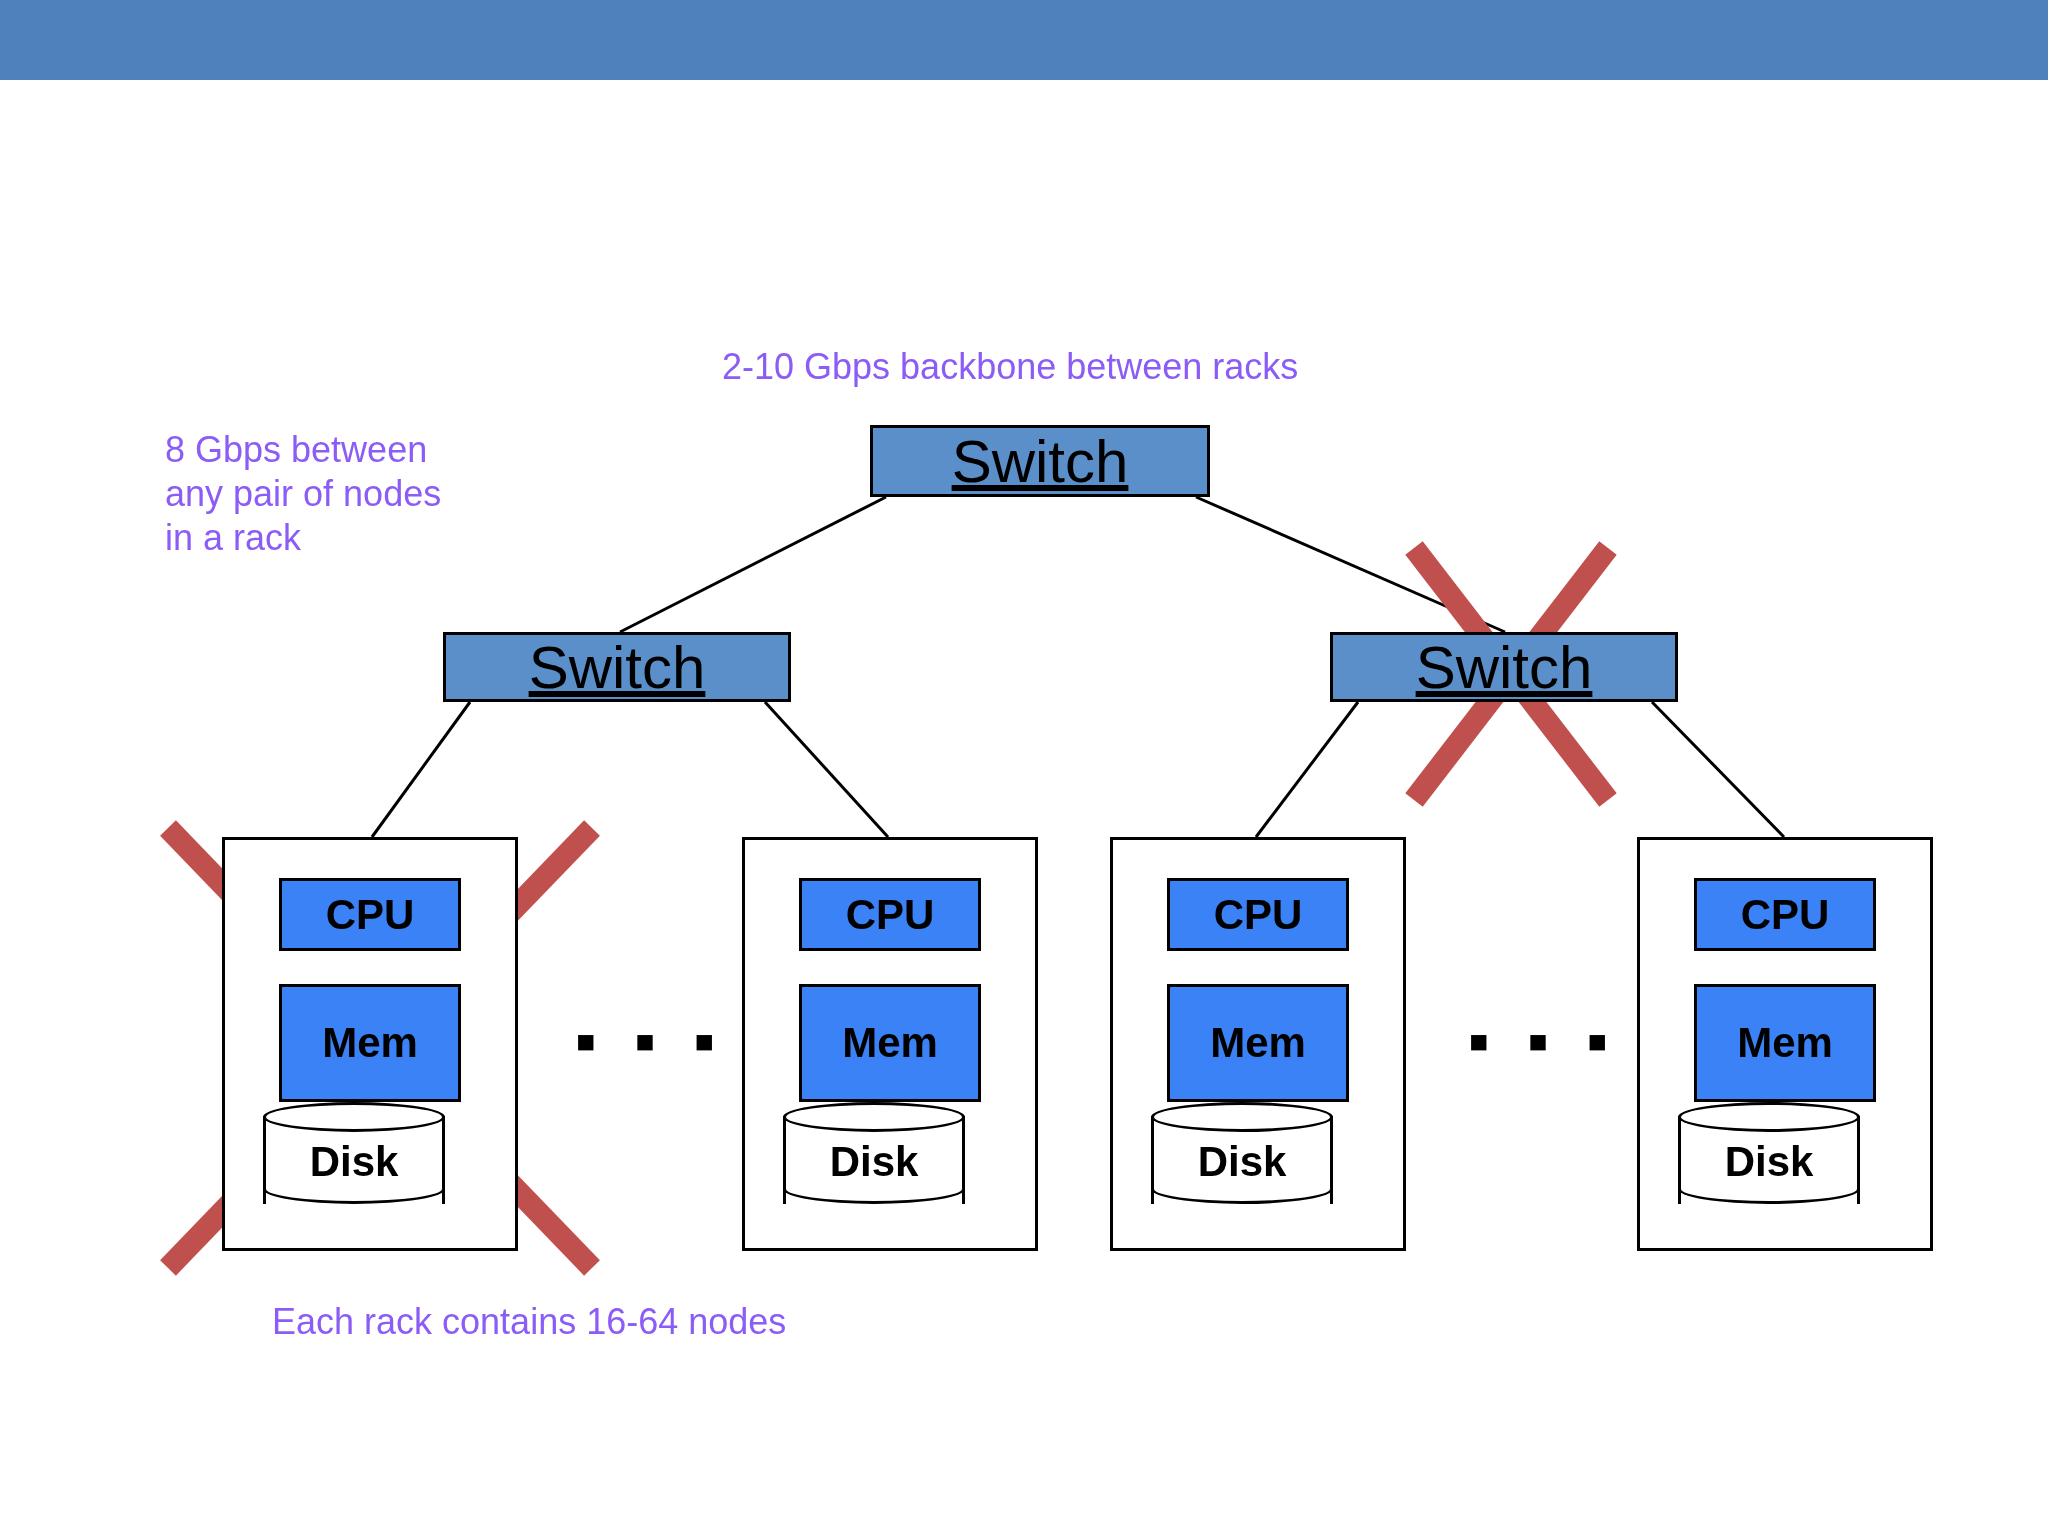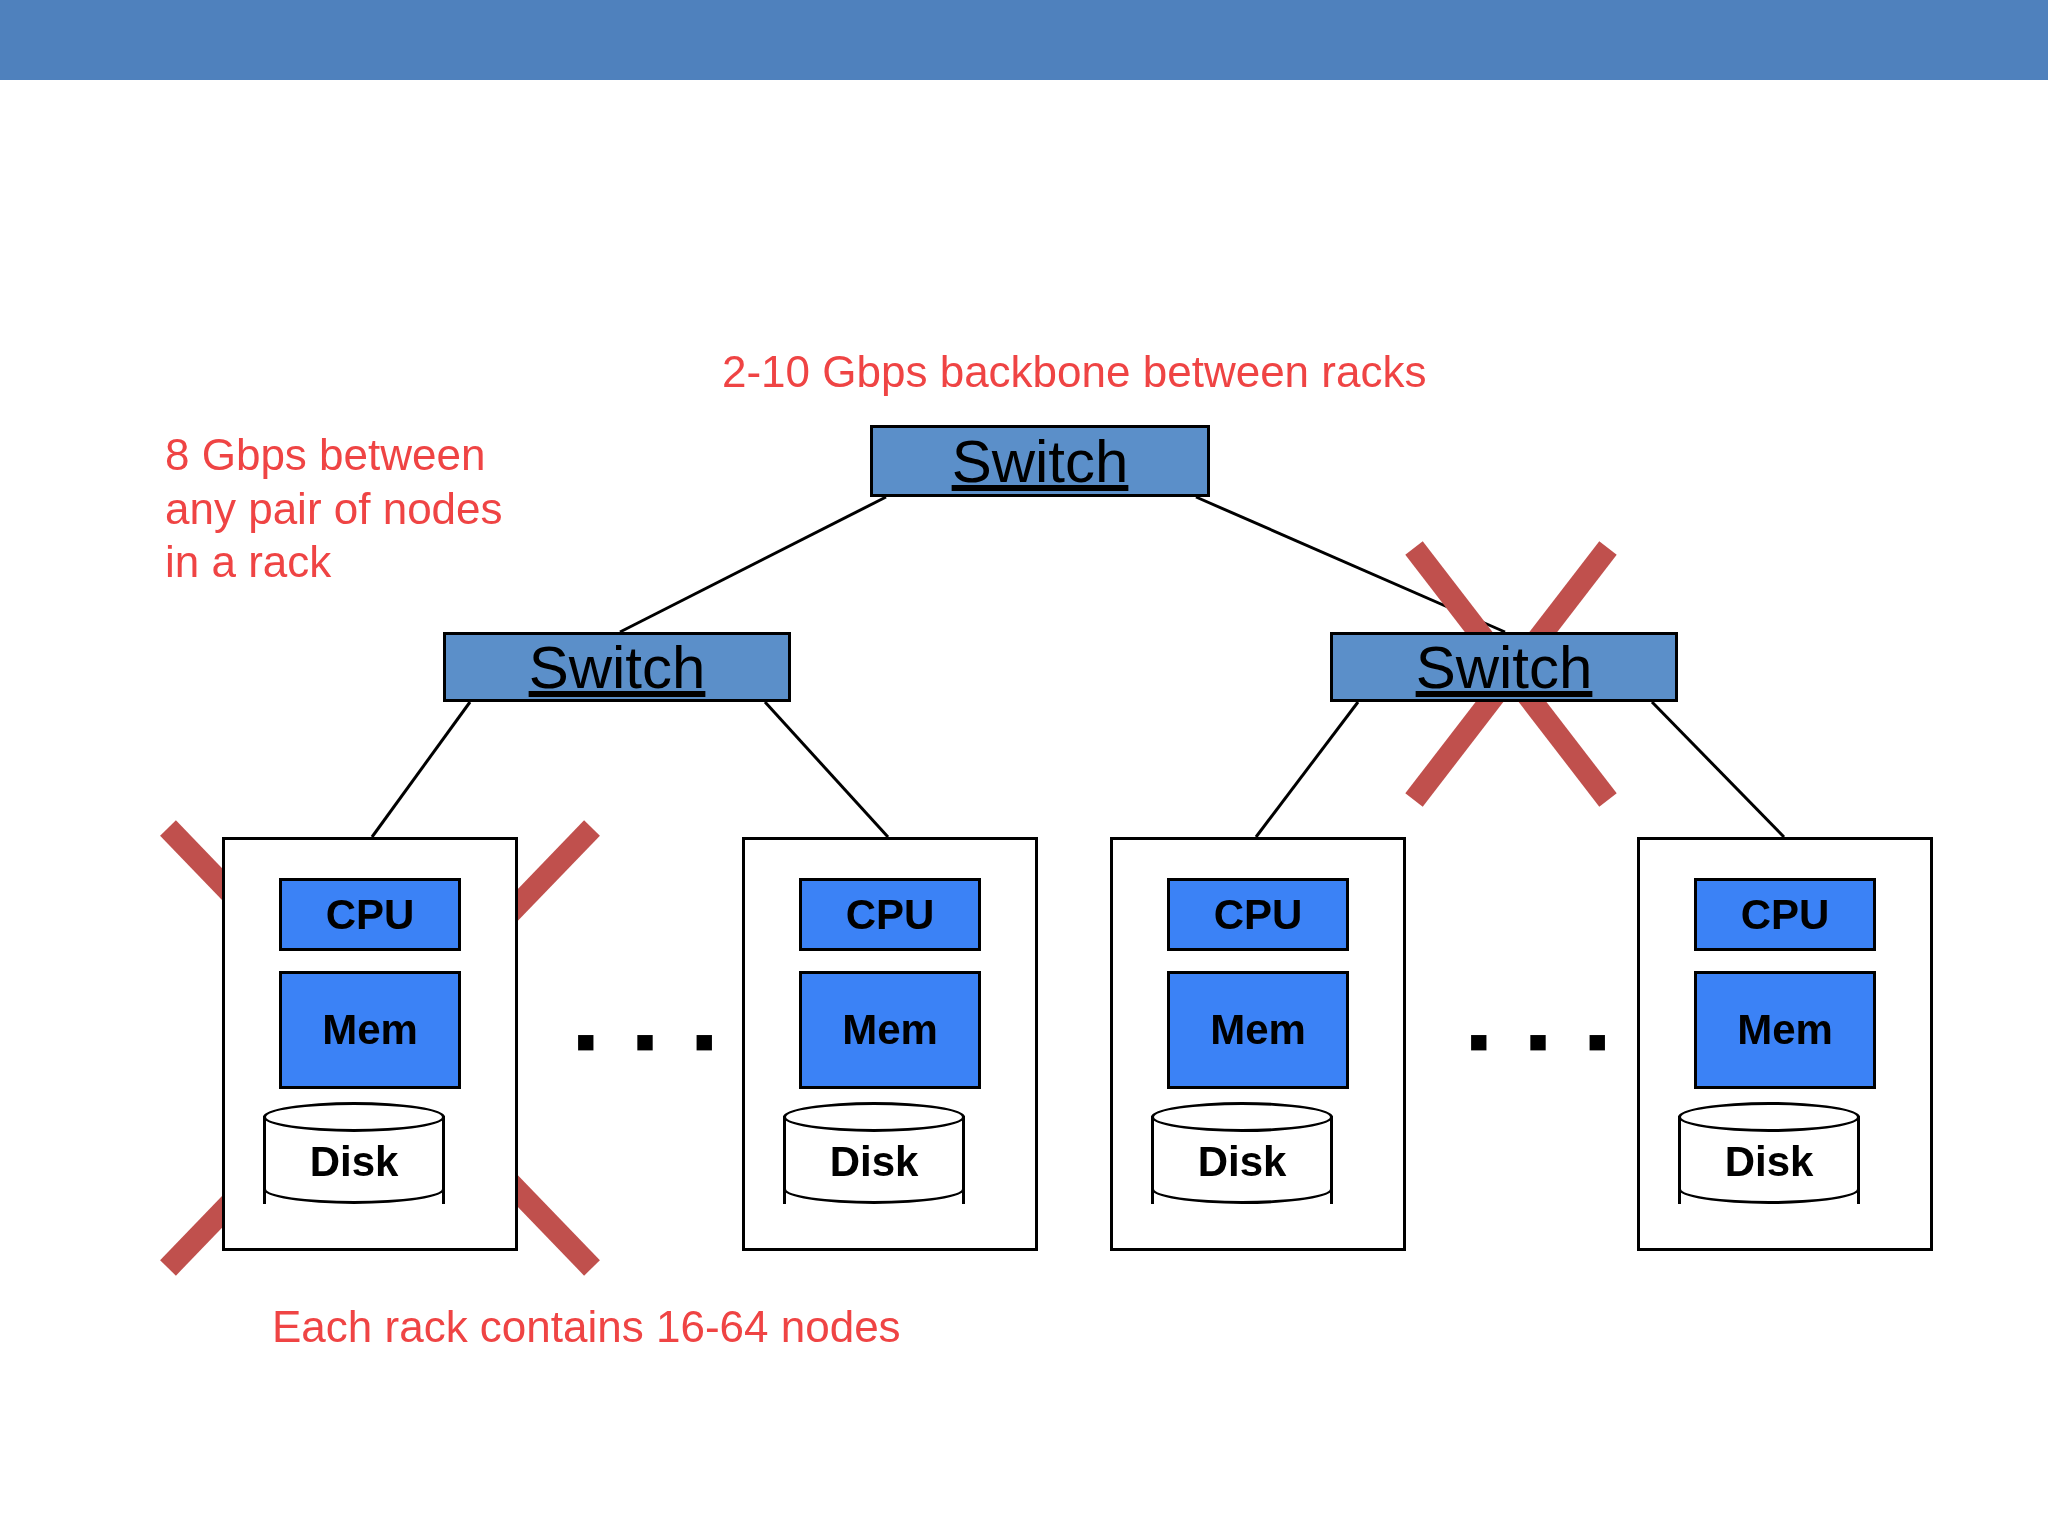--- a/index.html
+++ b/index.html
@@ -33,22 +33,22 @@
     top: 160px;
     font-size: 112px;
     line-height: 1.05;
     font-weight: normal;
     color: #1F4E79;
     letter-spacing: -1px;
     white-space: nowrap;
   }
   .caption {
     position: absolute;
-    color: #ef4444;
-    font-size: 44px;
+    color: #8b5cf6;
+    font-size: 36px;
     line-height: 1.22;
     white-space: pre-line;
   }
   #caption-backbone {
     left: 722px;
     top: 345px;
     white-space: nowrap;
   }
   #caption-rack-bw {
     left: 165px;
@@ -106,21 +106,21 @@
     box-sizing: border-box;
     background: #3b82f6;
     display: flex;
     align-items: center;
     justify-content: center;
     font-weight: bold;
     font-size: 42px;
     color: #000000;
   }
   .comp-cpu { top: 38px; height: 73px; }
-  .comp-mem { top: 131px; height: 118px; }
+  .comp-mem { top: 144px; height: 118px; }
 
   .disk {
     position: absolute;
     left: 50%;
     transform: translateX(-50%);
     top: 262px;
     width: 214px;
     height: 115px;
   }
   .disk-body {

